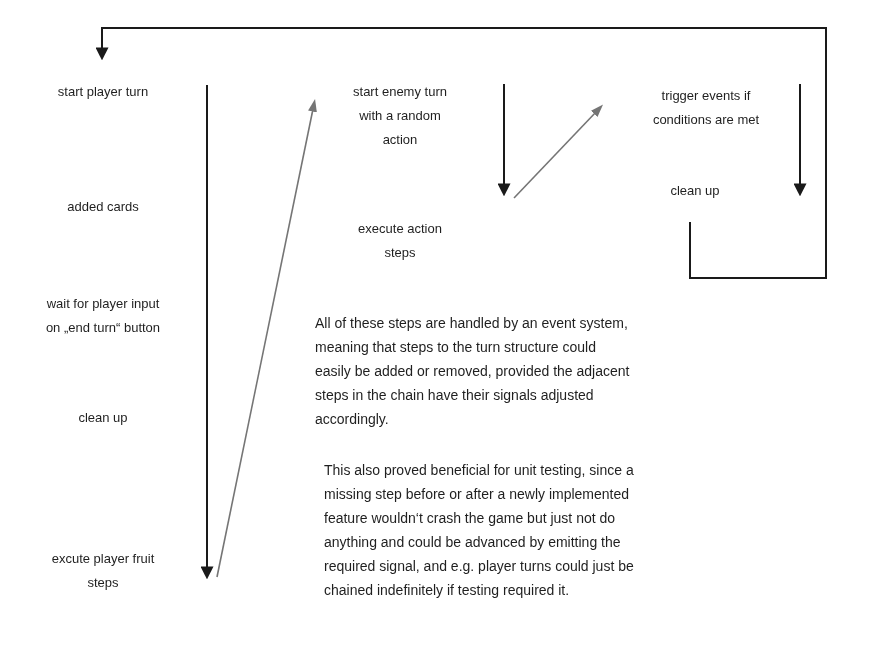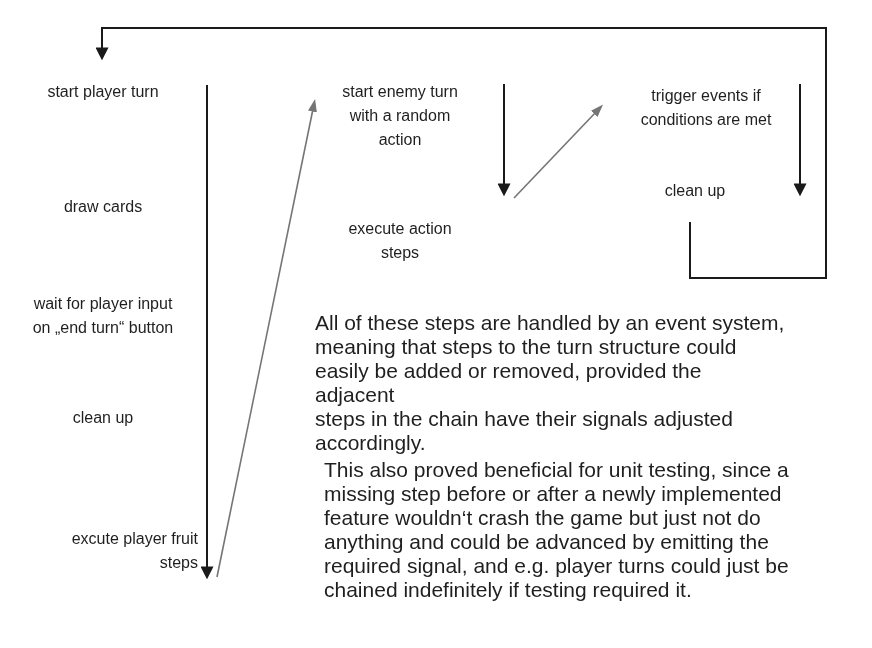--- a/index.html
+++ b/index.html
@@ -19,38 +19,38 @@
     position: absolute;
     left: 0;
     top: 0;
     width: 872px;
     height: 648px;
   }
   .label {
     position: absolute;
     white-space: pre-line;
     text-align: center;
-    font-size: 16px;
+    font-size: 13px;
     line-height: 24px;
     color: #1f1f1f;
   }
   .note {
     position: absolute;
     white-space: pre-line;
     text-align: left;
-    font-size: 21px;
+    font-size: 14px;
     line-height: 24px;
     color: #1f1f1f;
   }
   
   .lbl-player-start   { left: 13px;  top: 80px;  width: 180px; }
   .lbl-player-draw    { left: 13px;  top: 195px; width: 180px; }
   .lbl-player-wait    { left: 3px;   top: 292px; width: 200px; }
   .lbl-player-cleanup { left: 13px;  top: 406px; width: 180px; }
-  .lbl-player-fruit   { left: 8px;   top: 527px; width: 190px; text-align: right; }
+  .lbl-player-fruit   { left: 8px;   top: 547px; width: 190px; }
   .lbl-enemy-start    { left: 310px; top: 80px;  width: 180px; }
   .lbl-enemy-execute  { left: 310px; top: 179px; width: 180px; margin-top: 38px; }
   .lbl-events-trigger { left: 606px; top: 84px;  width: 200px; }
   .lbl-events-cleanup { left: 625px; top: 179px; width: 140px; }
   .note-1 { left: 315px; top: 311px; width: 470px; }
   .note-2 { left: 324px; top: 458px; width: 470px; }
 </style>
 </head>
 <body>
 
@@ -71,21 +71,21 @@
   <line x1="504" y1="84" x2="504" y2="186" stroke="#1a1a1a" stroke-width="2" marker-end="url(#arrowBlack)"></line>
 
   <line x1="800" y1="84" x2="800" y2="186" stroke="#1a1a1a" stroke-width="2" marker-end="url(#arrowBlack)"></line>
 
   <line x1="217" y1="577" x2="313" y2="109" stroke="#757575" stroke-width="1.6" marker-end="url(#arrowGray)"></line>
 
   <line x1="514" y1="198" x2="596" y2="112" stroke="#757575" stroke-width="1.6" marker-end="url(#arrowGray)"></line>
 </svg>
 
 <div class="label lbl-player-start">start player turn</div>
-<div class="label lbl-player-draw">draw cards</div>
+<div class="label lbl-player-draw">added cards</div>
 <div class="label lbl-player-wait">wait for player input
 on „end turn“ button</div>
 <div class="label lbl-player-cleanup">clean up</div>
 <div class="label lbl-player-fruit">excute player fruit
 steps</div>
 
 <div class="label lbl-enemy-start">start enemy turn
 with a random
 action</div>
 <div class="label lbl-enemy-execute">execute action

